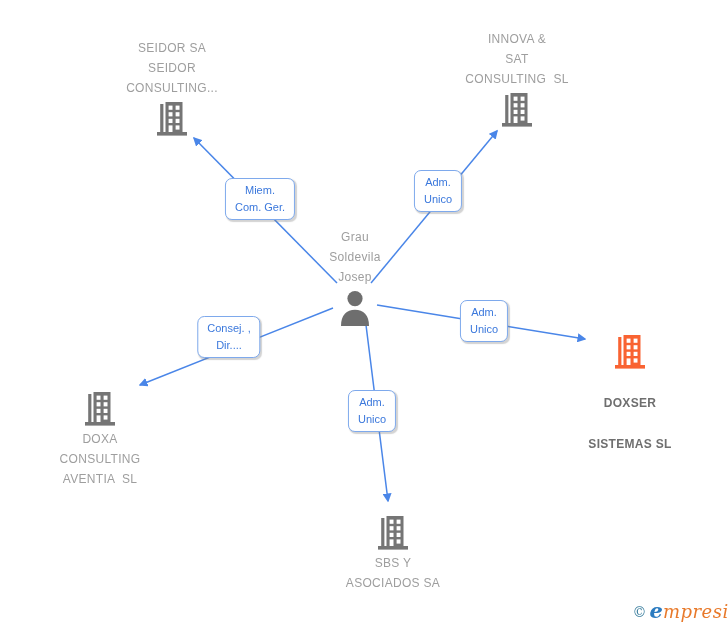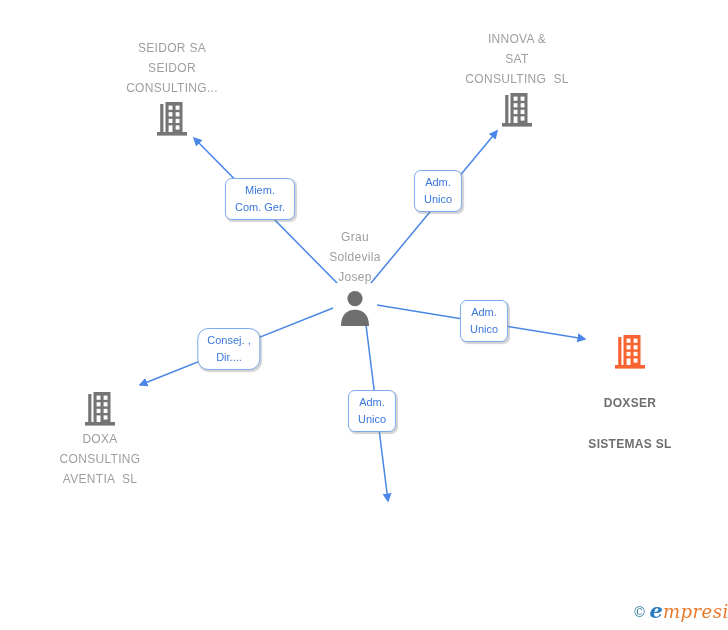--- a/index.html
+++ b/index.html
@@ -152,34 +152,55 @@
           <rect x="21.6" y="17.8" width="3.9" height="4.2"></rect>
         <rect x="14.6" y="24.4" width="3.9" height="6.6"></rect>
           <rect x="21.6" y="24.4" width="3.9" height="4.2"></rect>
       </g>
     </svg>
     <div class="nline">DOXA</div>
     <div class="nline">CONSULTING</div>
     <div class="nline">AVENTIA  SL</div>
   </div>
 
+  <div class="node" style="left:308px;top:515px;">
+    <svg class="node-icon" width="36" height="36" viewBox="0 0 36 36">
+      <g fill="#757575">
+        <rect x="3" y="31" width="30" height="3.6"></rect>
+        <rect x="6.2" y="3" width="3.2" height="28"></rect>
+        <rect x="11.5" y="1" width="17" height="30"></rect>
+      </g>
+      <g fill="#ffffff">
+        <rect x="14.6" y="4.6" width="3.9" height="4.2"></rect>
+          <rect x="21.6" y="4.6" width="3.9" height="4.2"></rect>
+        <rect x="14.6" y="11.2" width="3.9" height="4.2"></rect>
+          <rect x="21.6" y="11.2" width="3.9" height="4.2"></rect>
+        <rect x="14.6" y="17.8" width="3.9" height="4.2"></rect>
+          <rect x="21.6" y="17.8" width="3.9" height="4.2"></rect>
+        <rect x="14.6" y="24.4" width="3.9" height="6.6"></rect>
+          <rect x="21.6" y="24.4" width="3.9" height="4.2"></rect>
+      </g>
+    </svg>
+    <div class="nline">SBS Y</div>
+    <div class="nline">ASOCIADOS SA</div>
+  </div>
 
   <div class="edge-box" style="left:260px;top:199px;">
     <div class="bline">Miem.</div>
     <div class="bline">Com. Ger.</div>
   </div>
   <div class="edge-box" style="left:438px;top:191px;">
     <div class="bline">Adm.</div>
     <div class="bline">Unico</div>
   </div>
   <div class="edge-box" style="left:484px;top:321px;">
     <div class="bline">Adm.</div>
     <div class="bline">Unico</div>
   </div>
-  <div class="edge-box" style="left:229px;top:349px;border-radius:11px;">
+  <div class="edge-box" style="left:229px;top:337px;">
     <div class="bline">Consej. ,</div>
     <div class="bline">Dir....</div>
   </div>
   <div class="edge-box" style="left:372px;top:411px;">
     <div class="bline">Adm.</div>
     <div class="bline">Unico</div>
   </div>
 
   <div class="watermark">
     <span class="wm-copy">©</span><span class="wm-e">e</span><span class="wm-rest">mpresia</span>

